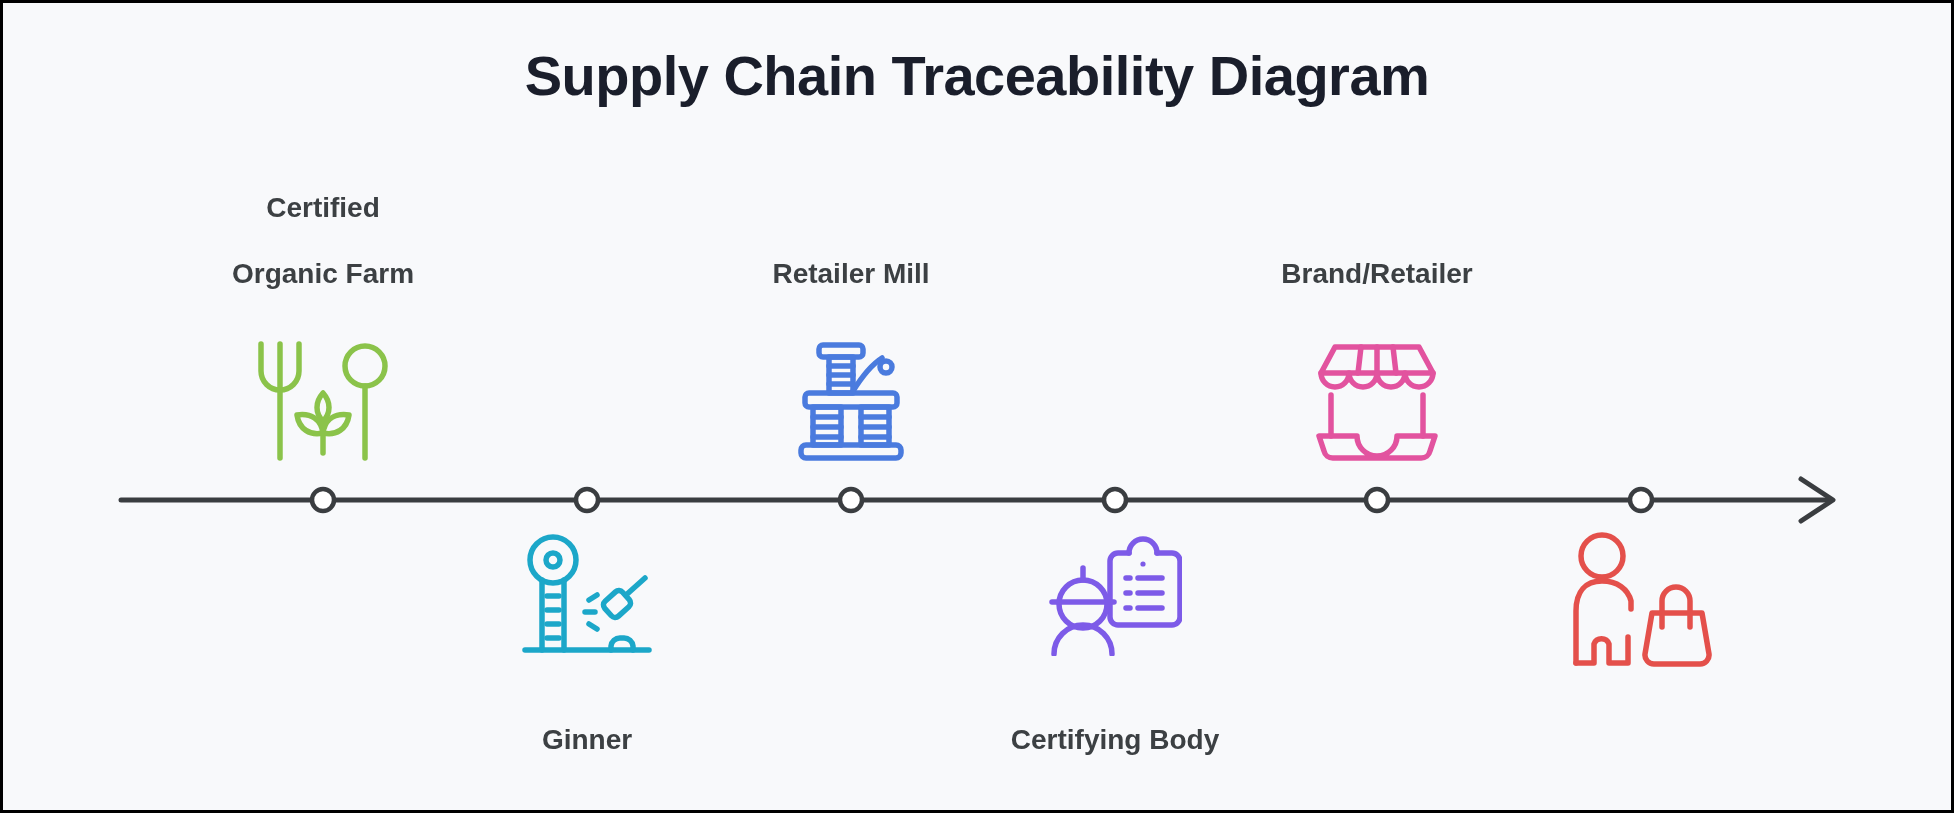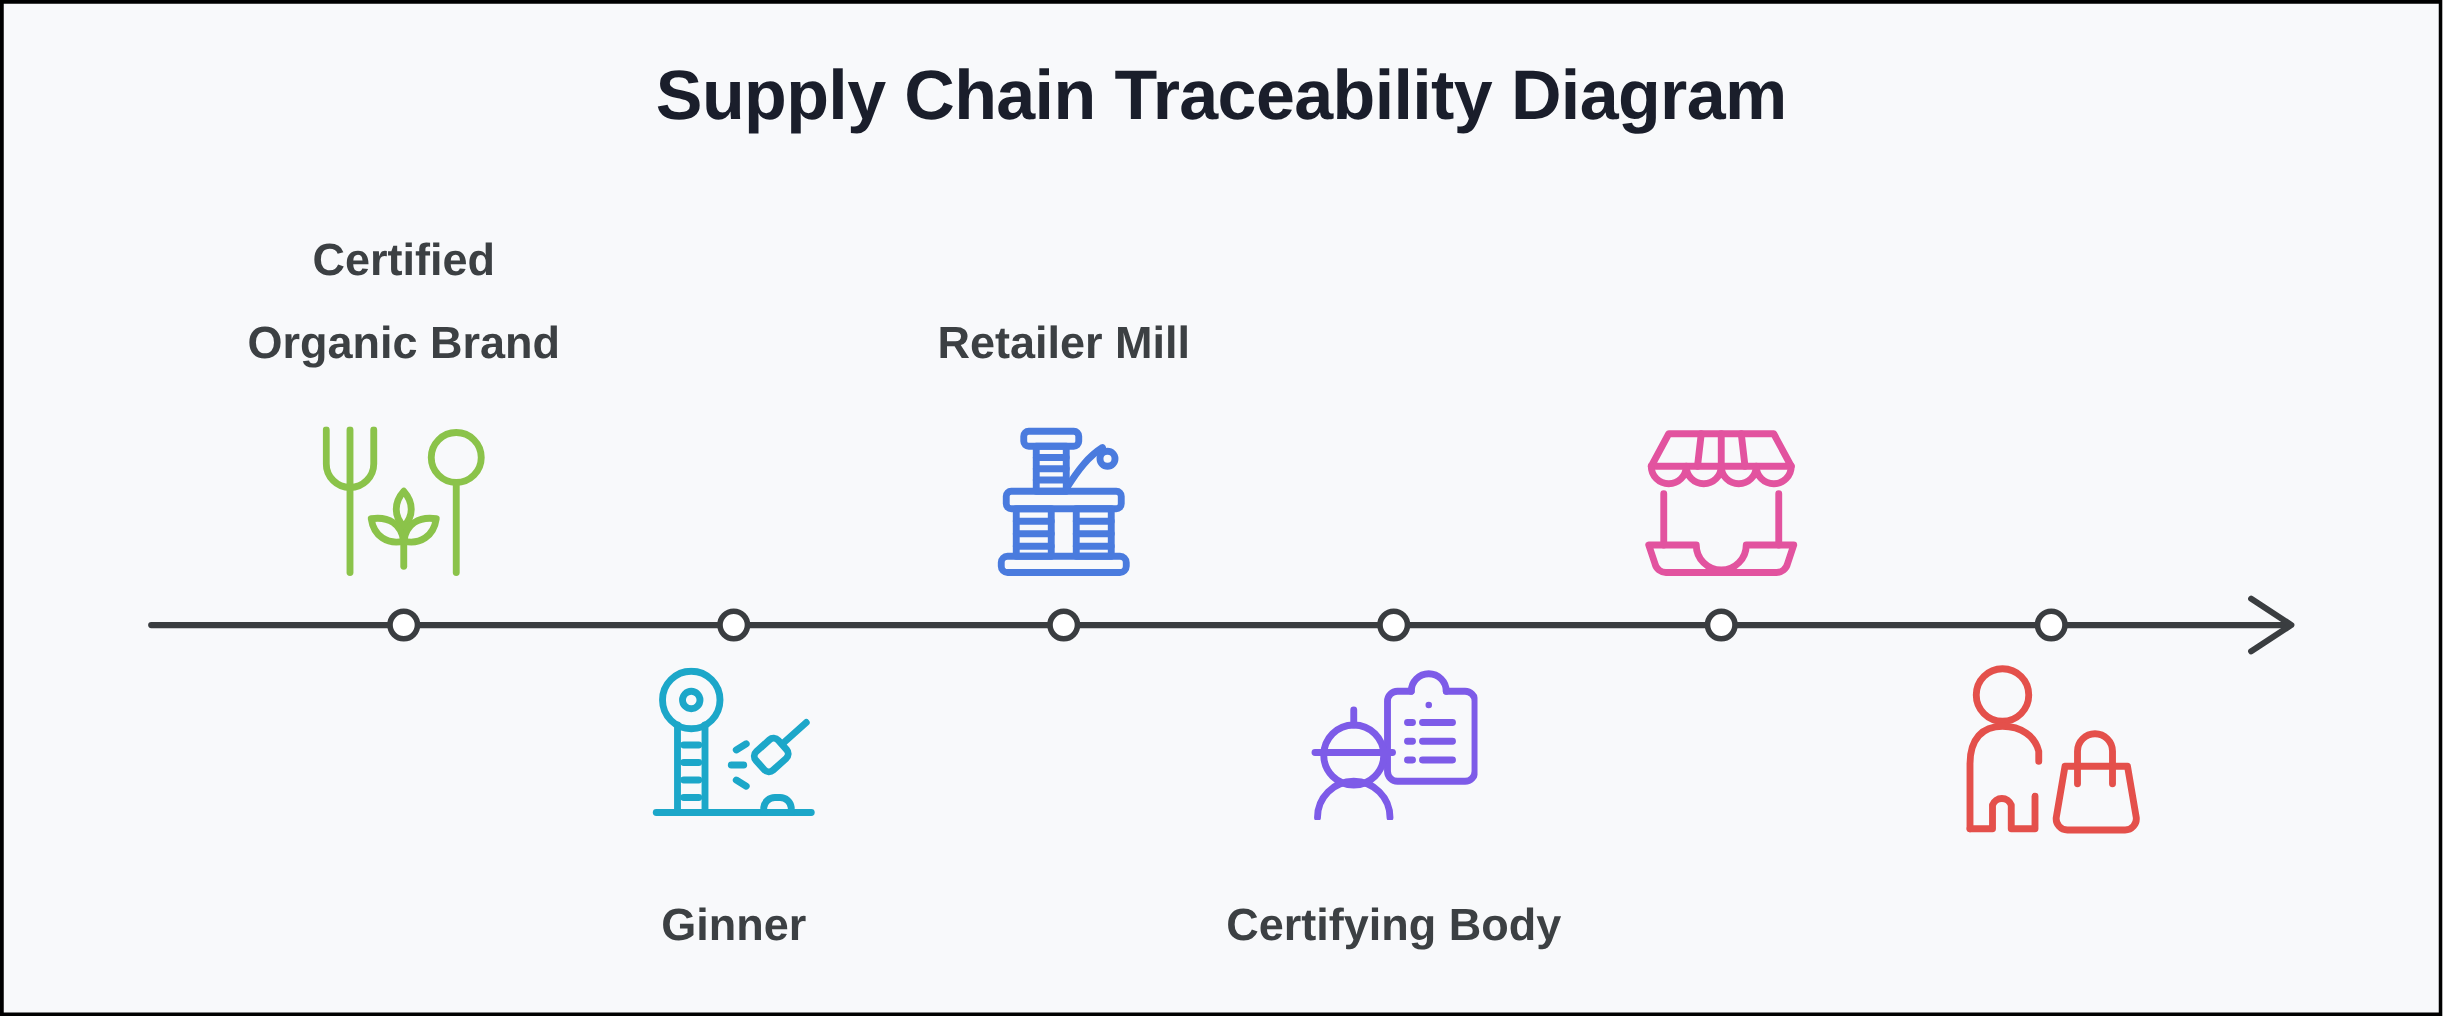--- a/index.html
+++ b/index.html
@@ -14,21 +14,21 @@
   }
   .title{
     position:absolute;left:0;top:40px;width:100%;
     text-align:center;
     font-size:56px;font-weight:700;letter-spacing:-0.5px;
     color:#1a1e2b;
   }
   .stage-label{
     position:absolute;width:440px;
     text-align:center;
-    font-size:36px;line-height:66px;font-weight:700;
+    font-size:28px;line-height:66px;font-weight:700;
     color:#3c4043;
     white-space:nowrap;
   }
   .stage-icon{position:absolute;}
   .stage-icon svg{display:block;}
   .icon-stroke{fill:none;stroke:currentColor;stroke-width:5.5;stroke-linecap:round;stroke-linejoin:round;}
   .axis-svg{position:absolute;left:0;top:463px;}
   .axis-line{stroke:#3a3d40;stroke-width:5;fill:none;stroke-linecap:round;stroke-linejoin:round;}
   .axis-node{stroke:#3a3d40;stroke-width:4.5;fill:#ffffff;}
 </style>
@@ -45,21 +45,21 @@
     <circle class="axis-node" cx="320" cy="34" r="11"></circle>
     <circle class="axis-node" cx="584" cy="34" r="11"></circle>
     <circle class="axis-node" cx="848" cy="34" r="11"></circle>
     <circle class="axis-node" cx="1112" cy="34" r="11"></circle>
     <circle class="axis-node" cx="1374" cy="34" r="11"></circle>
     <circle class="axis-node" cx="1638" cy="34" r="11"></circle>
   </svg>
 
   <div class="stage-label" style="left:100px;top:172px;">
     <div>Certified</div>
-    <div>Organic Brand</div>
+    <div>Organic Farm</div>
   </div>
   <div class="stage-icon" style="left: 255px; top: 338px; color: rgb(139, 195, 74);">
     <svg width="130" height="120" viewBox="0 0 130 120">
       <g class="icon-stroke">
         <path d="M3,3 V30 a19,19 0 0 0 38,0 V3"></path>
         <path d="M22,3 V117"></path>
         <path d="M65,80 V112"></path>
         <path d="M65,52 C57,61 57,72 65,80 C73,72 73,61 65,52 Z"></path>
         <path d="M65,92 C52,95 41,88 39,74 C53,72 63,78 65,92 Z"></path>
         <path d="M65,92 C78,95 89,88 91,74 C77,72 67,78 65,92 Z"></path>
@@ -120,20 +120,23 @@
         <path d="M4,68 H66"></path>
         <path d="M35,46 V34"></path>
         <path d="M6,120 A29,29 0 0 1 64,120"></path>
       </g>
     </svg>
   </div>
   <div class="stage-label" style="left:892px;top:704px;">
     <div>Certifying Body</div>
   </div>
 
+  <div class="stage-label" style="left:1154px;top:238px;">
+    <div>Brand/Retailer</div>
+  </div>
   <div class="stage-icon" style="left: 1310px; top: 338px; color: rgb(226, 83, 159);">
     <svg width="128" height="124" viewBox="0 0 128 124">
       <g class="icon-stroke">
         <path d="M22,6 H106 L120,32 H8 Z"></path>
         <path d="M48,6 L45,32 M64,6 V32 M80,6 L83,32"></path>
         <path d="M8,32 a14,14 0 0 0 28,0 a14,14 0 0 0 28,0 a14,14 0 0 0 28,0 a14,14 0 0 0 28,0"></path>
         <path d="M18,54 V95 M110,54 V95"></path>
         <path d="M6,95 H44 a20,20 0 0 0 40,0 H122 L117,110 a9,9 0 0 1 -9,7 H20 a9,9 0 0 1 -9,-7 Z"></path>
       </g>
     </svg>

